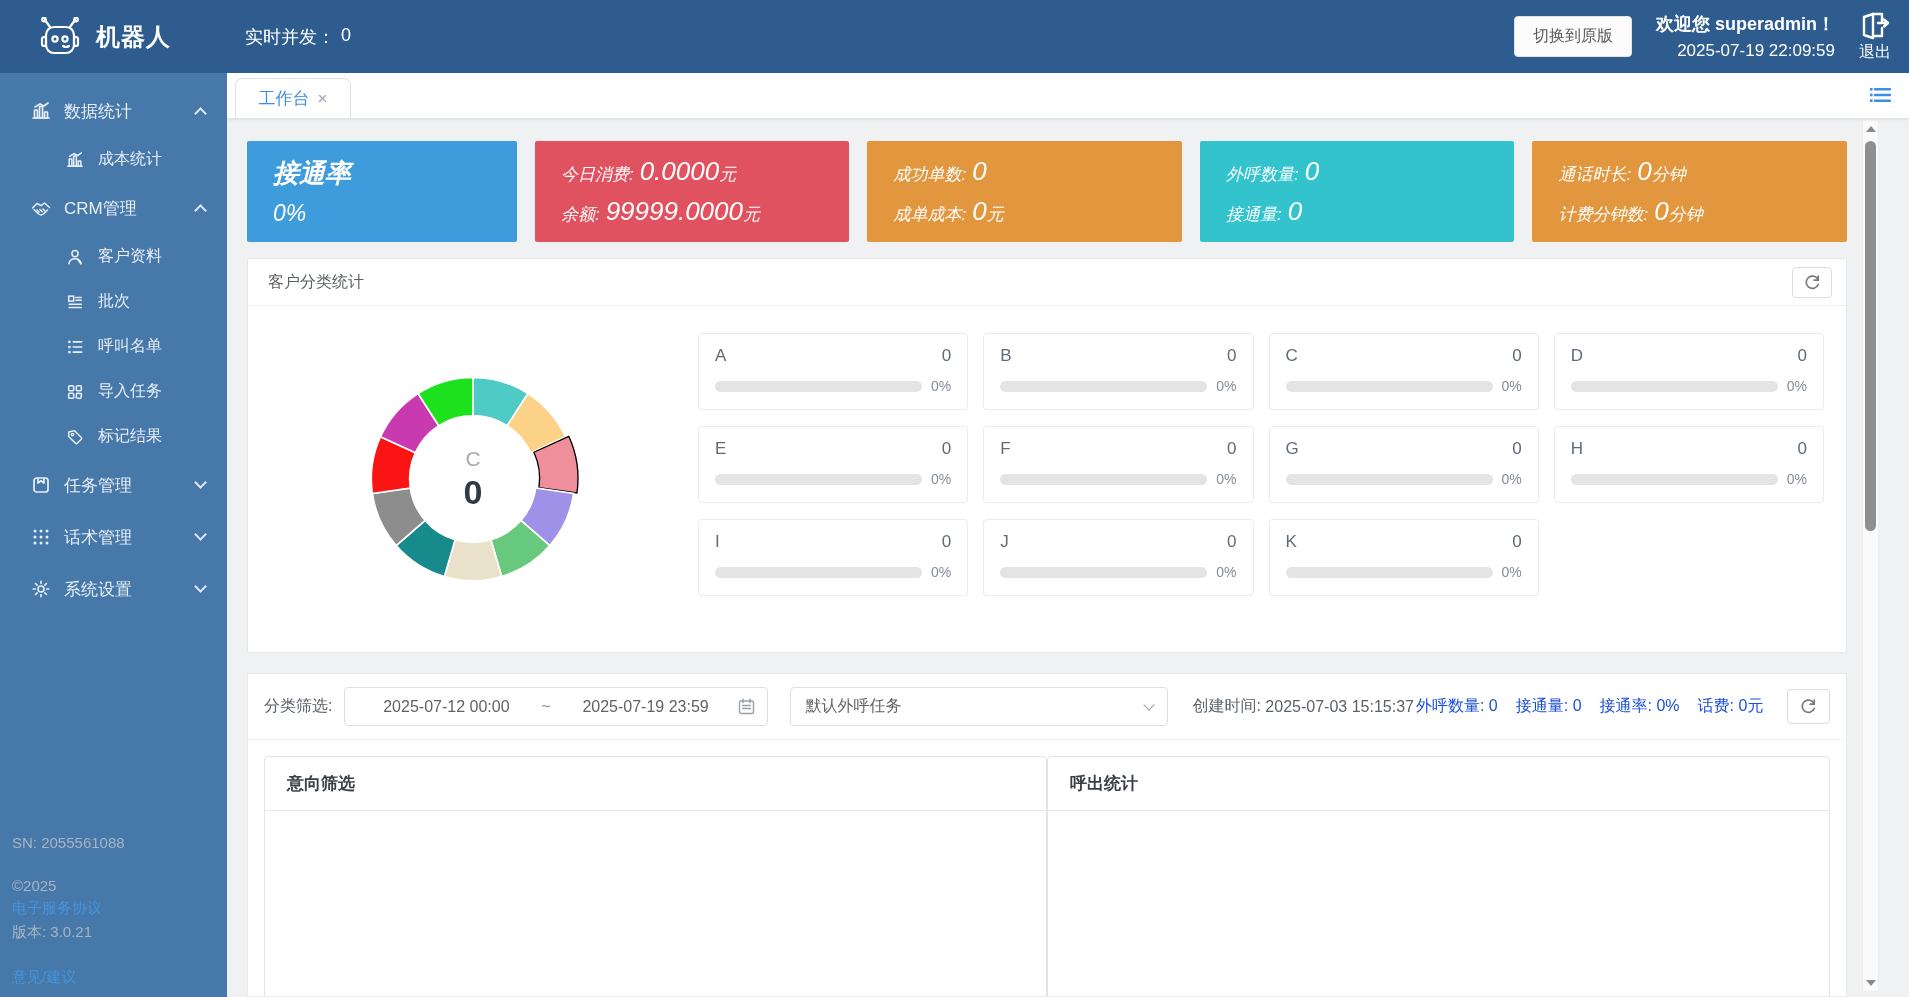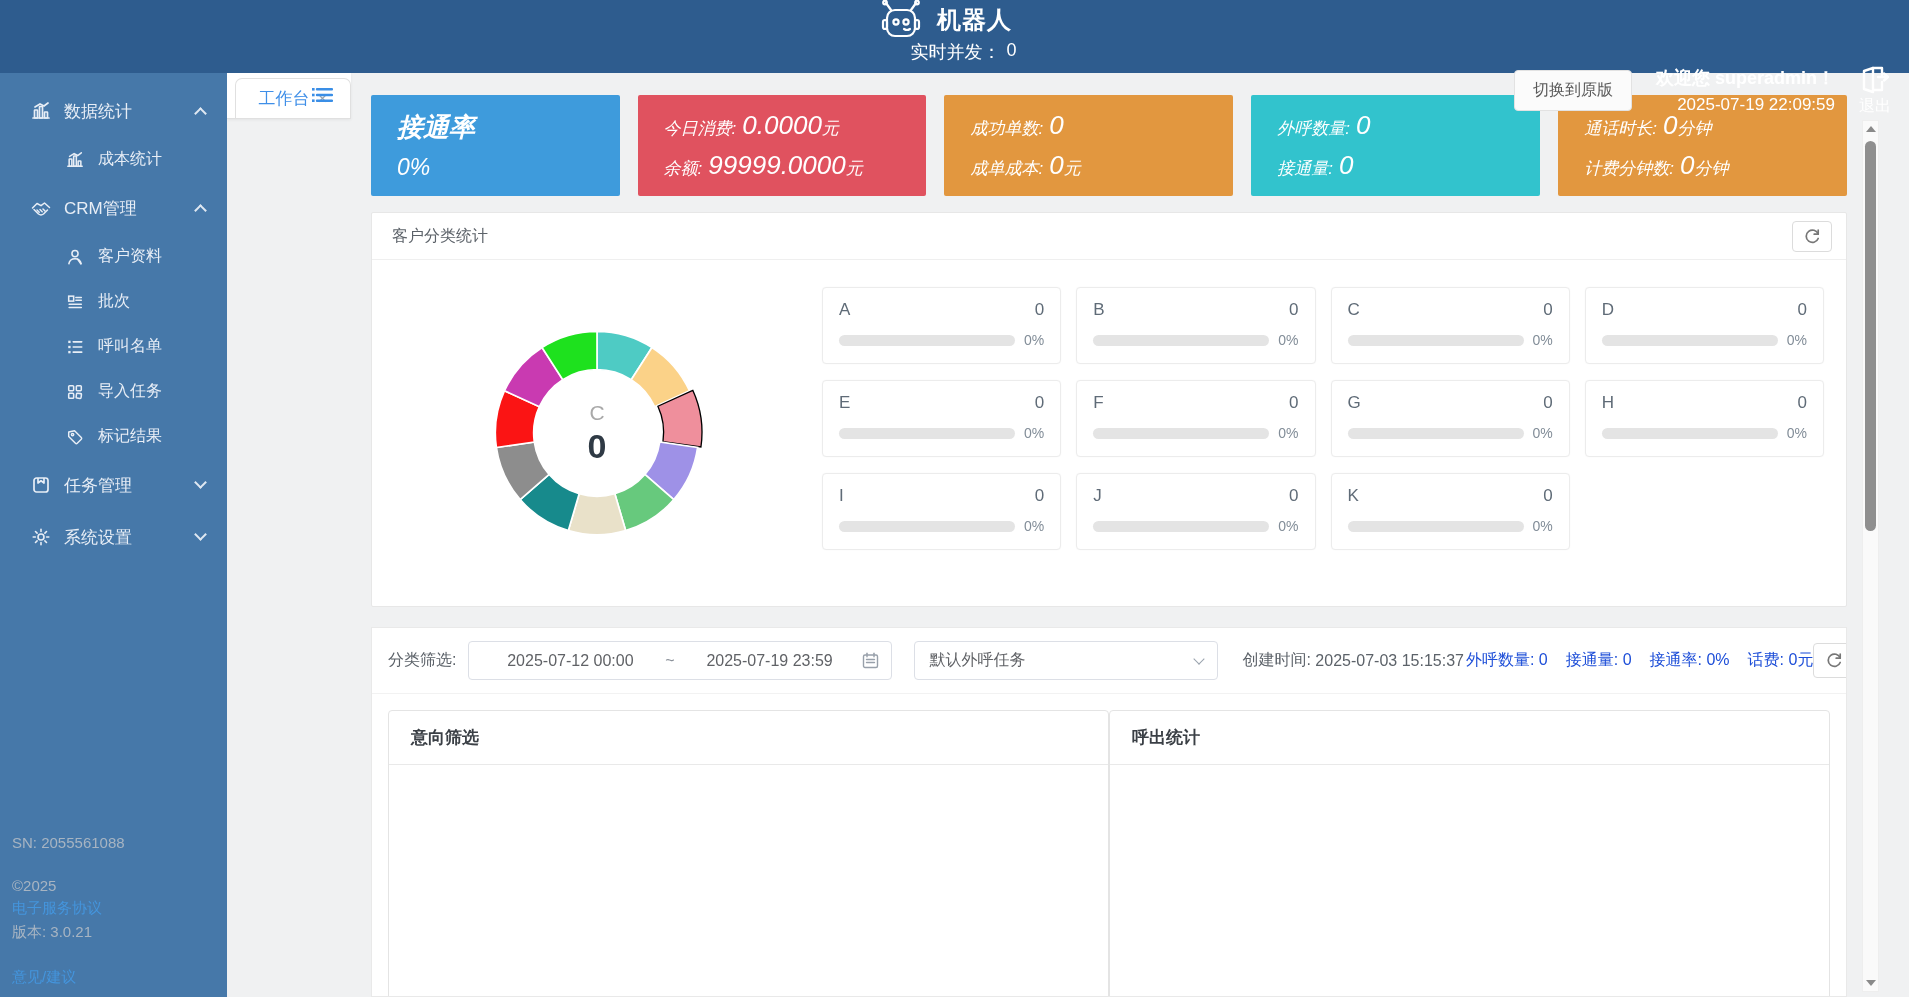--- a/index.html
+++ b/index.html
@@ -1,20 +1,20 @@
 <!DOCTYPE html>
 <html><head>
 <meta charset="utf-8">
 <style>
   * { margin:0; padding:0; box-sizing:border-box; }
   html,body { width:1909px; height:997px; overflow:hidden; }
   body { font-family:"Liberation Sans","DejaVu Sans",sans-serif; background:#f0f1f2; position:relative; color:#333; }
 
   
-  .header { position:absolute; top:0; left:0; width:1909px; height:73px; background:#2e5c8e; display:flex; align-items:center; z-index:30;flex-direction:column; }
+  .header { position:absolute; top:0; left:0; width:1909px; height:73px; background:#2e5c8e; display:flex; align-items:center; z-index:30; }
   .logo-zone { width:227px; display:flex; align-items:center; padding-left:38px; gap:14px; }
   .logo-zone svg { width:44px; height:40px; }
   .app-title { color:#fff; font-size:24px; font-weight:bold; letter-spacing:1px; }
   .concurrency { color:#fff; font-size:18px; margin-left:18px; display:flex; gap:6px; }
   .header-right { margin-left:auto; display:flex; align-items:center; gap:24px; padding-right:18px; }
   .switch-btn { background:#fbfbfb; border:1px solid #e2e2e2; border-radius:4px; color:#5a5a5a; font-size:16px; padding:9px 18px; cursor:pointer; }
   .welcome-block { text-align:right; color:#fff; }
   .welcome-line { font-size:18px; font-weight:bold; }
   .time-line { font-size:17px; margin-top:5px; }
   .logout-block { display:flex; flex-direction:column; align-items:center; color:#fff; font-size:16px; cursor:pointer; }
@@ -32,21 +32,21 @@
   .mi-label { flex:1; white-space:nowrap; }
   .chev { width:9px; height:9px; border-right:2px solid #dfe8f2; border-bottom:2px solid #dfe8f2; display:inline-block; flex:none; }
   .chev.down { transform:rotate(45deg); margin-top:-5px; }
   .chev.up { transform:rotate(-135deg); margin-top:5px; }
   .side-footer { position:absolute; left:12px; right:8px; bottom:10px; font-size:15px; }
   .side-footer .gray { color:#a7b4c2; }
   .side-footer a { color:#4495dd; text-decoration:none; cursor:pointer; }
   .sf-line { margin-top:5px; display:flex; gap:26px;flex-direction:column; }
 
   
-  .main { position:absolute; top:73px; left:227px; right:0; bottom:0; background:#f0f1f2; display:flex; flex-direction:row; }
+  .main { position:absolute; top:73px; left:227px; right:0; bottom:0; background:#f0f1f2; display:flex; flex-direction:column; }
   .tabstrip { height:46px; background:#fff; border-bottom:1px solid #e0e0e0; display:flex; align-items:flex-end; position:relative; box-shadow:0 1px 3px rgba(0,0,0,.06); }
   .tab { margin-left:8px; height:40px; width:116px; background:#fff; border:1px solid #e0e0e0; border-bottom:none; border-radius:7px 7px 0 0; display:flex; align-items:center; justify-content:center; gap:8px; cursor:pointer; }
   .tab-label { color:#3f8fe8; font-size:17px; }
   .tab-close { color:#9aa3ad; font-size:17px; line-height:1; cursor:pointer; }
   .tablist-icon { position:absolute; right:18px; top:12px; color:#3a8ee6; cursor:pointer; }
   .tablist-icon svg { width:22px; height:20px; }
 
   .content { flex:1; overflow:hidden; padding:22px 62px 0 20px; display:flex; flex-direction:column; }
 
   
@@ -82,21 +82,21 @@
 
   
   .filter-section { margin-top:20px; background:#fff; border:1px solid #e9e9e9; flex:1; display:flex; flex-direction:column; overflow:hidden; }
   .filter-row { padding:13px 16px; display:flex; align-items:center; flex:none; border-bottom:1px solid #f2f2f2; }
   .filter-label { font-size:16px; color:#5c6269; margin-right:12px; flex:none; }
   .date-input { width:424px; height:39px; border:1px solid #dcdfe6; border-radius:4px; display:flex; align-items:center; padding:0 12px; color:#606266; font-size:16px; cursor:text; background:#fff; flex:none; }
   .date-input .d-start,.date-input .d-end { flex:1; text-align:center; }
   .date-input .d-sep { color:#8a9099; padding:0 6px; }
   .cal-icon { color:#98a0aa; margin-left:4px; display:flex; }
   .cal-icon svg { width:17px; height:17px; }
-  .task-select { width:304px; height:39px; border:1px solid #dcdfe6; border-radius:4px; display:flex; align-items:center; justify-content:space-between; padding:0 14px; color:#606266; font-size:16px; margin-left:22px; cursor:pointer; background:#fff; flex:none; }
+  .task-select { width:378px; height:39px; border:1px solid #dcdfe6; border-radius:4px; display:flex; align-items:center; justify-content:space-between; padding:0 14px; color:#606266; font-size:16px; margin-left:22px; cursor:pointer; background:#fff; flex:none; }
   .sel-chev { width:8px; height:8px; border-right:1.6px solid #9aa3ad; border-bottom:1.6px solid #9aa3ad; transform:rotate(45deg); margin-top:-4px; }
   .created-text { margin-left:24px; color:#5c6269; font-size:16px; white-space:nowrap; display:flex; align-items:center; }
   .fstats { display:flex; gap:18px; margin-left:2px; color:#1d4ed8; font-size:16px; white-space:nowrap; }
   .filter-refresh { margin-left:auto; }
   .filter-refresh .refresh-btn { width:43px; height:35px; }
 
   .bottom-panels { flex:1; padding:16px; display:flex; overflow:hidden; }
   .sub-panel { flex:1; border:1px solid #e4e4e4; border-radius:4px; background:#fff; height:300px; }
   .sub-panel-head { padding:15px 22px; font-size:17px; font-weight:bold; color:#3a3f45; border-bottom:1px solid #e9e9e9; }
 
@@ -247,20 +247,37 @@
           <svg viewBox="0 0 20 20" fill="none" stroke="currentColor" stroke-width="1.7" stroke-linejoin="round">
             <rect x="3" y="3" width="14" height="14" rx="2.5"></rect>
             <path d="M7 3 v5 l3 -2.2 3 2.2 v-5"></path>
           </svg>
         </span>
         <span class="mi-label">任务管理</span>
         <span class="chev down"></span>
       </div>
       <div class="menu-item top">
         <span class="mi-icon">
+          <svg viewBox="0 0 20 20" fill="currentColor">
+            <circle cx="4" cy="4" r="1.5"></circle>
+            <circle cx="4" cy="10" r="1.5"></circle>
+            <circle cx="4" cy="16" r="1.5"></circle>
+            <circle cx="10" cy="4" r="1.5"></circle>
+            <circle cx="10" cy="10" r="1.5"></circle>
+            <circle cx="10" cy="16" r="1.5"></circle>
+            <circle cx="16" cy="4" r="1.5"></circle>
+            <circle cx="16" cy="10" r="1.5"></circle>
+            <circle cx="16" cy="16" r="1.5"></circle>
+          </svg>
+        </span>
+        <span class="mi-label">话术管理</span>
+        <span class="chev down"></span>
+      </div>
+      <div class="menu-item top">
+        <span class="mi-icon">
           <svg viewBox="0 0 20 20" fill="none" stroke="currentColor" stroke-width="1.6">
             <circle cx="10" cy="10" r="3"></circle>
             <path stroke-linecap="round" d="M10 2.2 v2.2 M10 15.6 v2.2 M2.2 10 h2.2 M15.6 10 h2.2 M4.5 4.5 l1.6 1.6 M13.9 13.9 l1.6 1.6 M15.5 4.5 l-1.6 1.6 M6.1 13.9 l-1.6 1.6"></path>
           </svg>
         </span>
         <span class="mi-label">系统设置</span>
         <span class="chev down"></span>
       </div>
     </div>
   <div class="side-footer">

